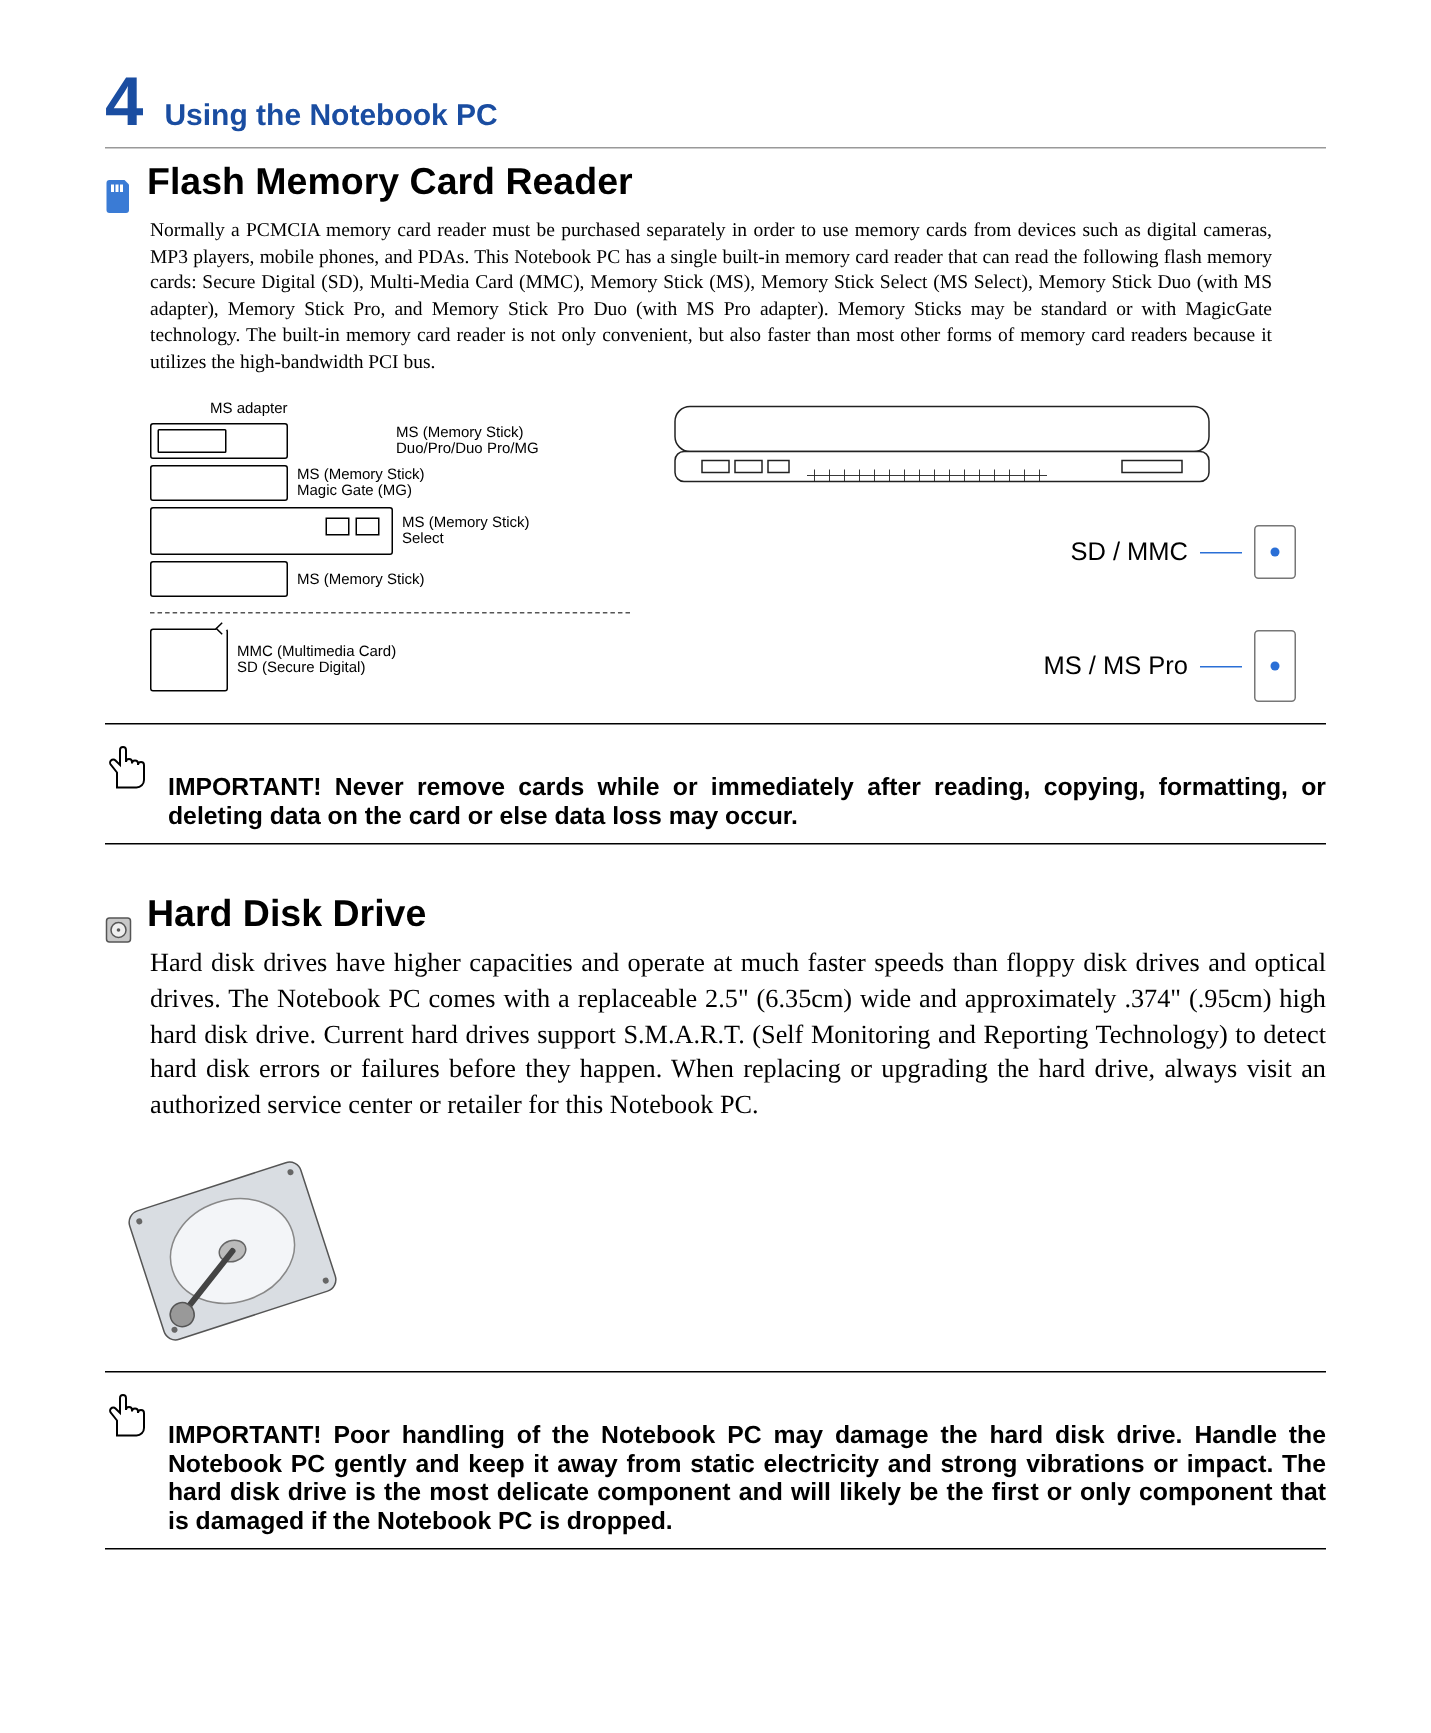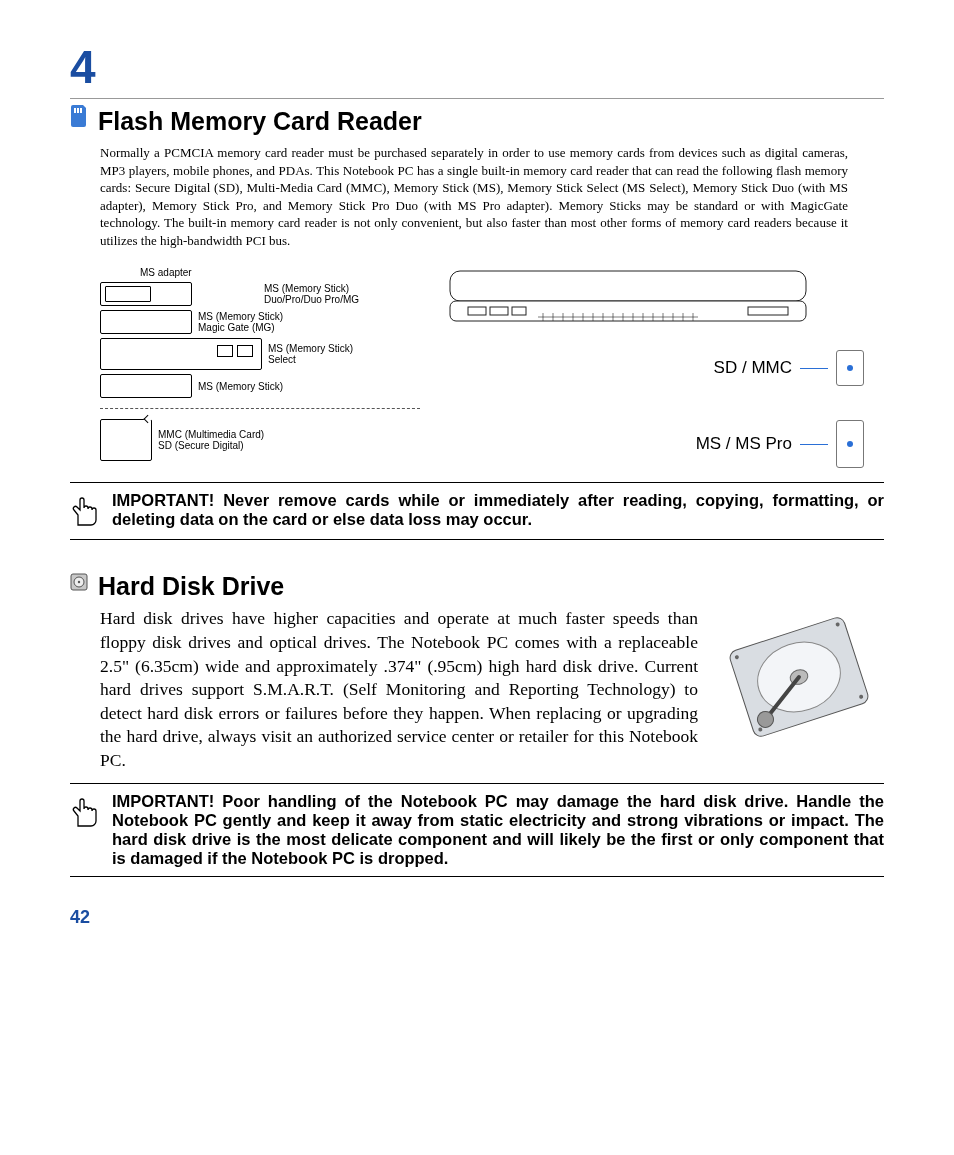--- a/index.html
+++ b/index.html
@@ -32,21 +32,21 @@
     font-size: 20px;
     color: #1a4da1;
   }
   .hr-top {
     height: 1px;
     background: #999;
     margin: 0 0 6px 0;
   }
   .section-head {
     display: flex;
-    align-items: flex-start;
+    align-items: flex-end;
     gap: 10px;
     margin-top: 4px;
   }
   .section-head h1 {
     font-family: Arial, Helvetica, sans-serif;
     font-weight: bold;
     font-size: 25px;
     margin: 2px 0 6px 0;
   }
   .icon-box {
@@ -130,25 +130,27 @@
     width: 28px;
     flex: 0 0 auto;
     padding-top: 4px;
   }
   .note-text {
     font-family: Arial, Helvetica, sans-serif;
     font-weight: bold;
     font-size: 16.5px;
     text-align: justify;
     flex: 1;
+    margin-top: 25px;
   }
   .hdd-row {
     display: flex;
     gap: 16px;
     align-items: flex-start;
+    flex-direction: column;
   }
   .hdd-text {
     font-family: "Times New Roman", serif;
     font-size: 17.5px;
     line-height: 1.35;
     text-align: justify;
     margin-left: 30px;
     flex: 1;
   }
   .hdd-img {
@@ -164,20 +166,21 @@
     margin-top: 28px;
   }
   .small-label { font-size:10px; line-height:1.1; }
 </style>
 </head>
 <body>
 
 <div class="page">
   <div class="chapter-head">
     <span class="chapter-num">4</span>
+    <span class="chapter-title">Using the Notebook PC</span>
   </div>
   <div class="hr-top"></div>
 
   <div class="section-head">
     <span class="icon-box">
       <svg viewBox="0 0 18 22">
           <path d="M3 0 h10 l3 3 v17 a2 2 0 0 1 -2 2 h-11 a2 2 0 0 1 -2 -2 v-18 a2 2 0 0 1 2 -2 z" fill="#3a7bd5"></path>
           <rect x="4" y="3" width="2" height="5" fill="#fff"></rect>
           <rect x="7" y="3" width="2" height="5" fill="#fff"></rect>
           <rect x="10" y="3" width="2" height="5" fill="#fff"></rect>
@@ -312,14 +315,13 @@
 
   <div class="note-box" style="margin-top:10px;">
     <div class="hand">
       <svg viewBox="0 0 28 32">
           <path d="M8 30 v-10 l-4 -5 a2 2 0 0 1 3 -3 l3 3 v-10 a2 2 0 0 1 4 0 v8 a2 2 0 0 1 4 0 v1 a2 2 0 0 1 4 0 v1 a2 2 0 0 1 4 0 v10 a5 5 0 0 1 -5 5 z" fill="none" stroke="#000" stroke-width="1.3"></path>
         </svg>
     </div>
     <div class="note-text">IMPORTANT!  Poor handling of the Notebook PC may damage the hard disk drive. Handle the Notebook PC gently and keep it away from static electricity and strong vibrations or impact. The hard disk drive is the most delicate component and will likely be the first or only component that is damaged if the Notebook PC is dropped.</div>
   </div>
 
-  <div class="page-num">42</div>
 </div>
 
 </body></html>

